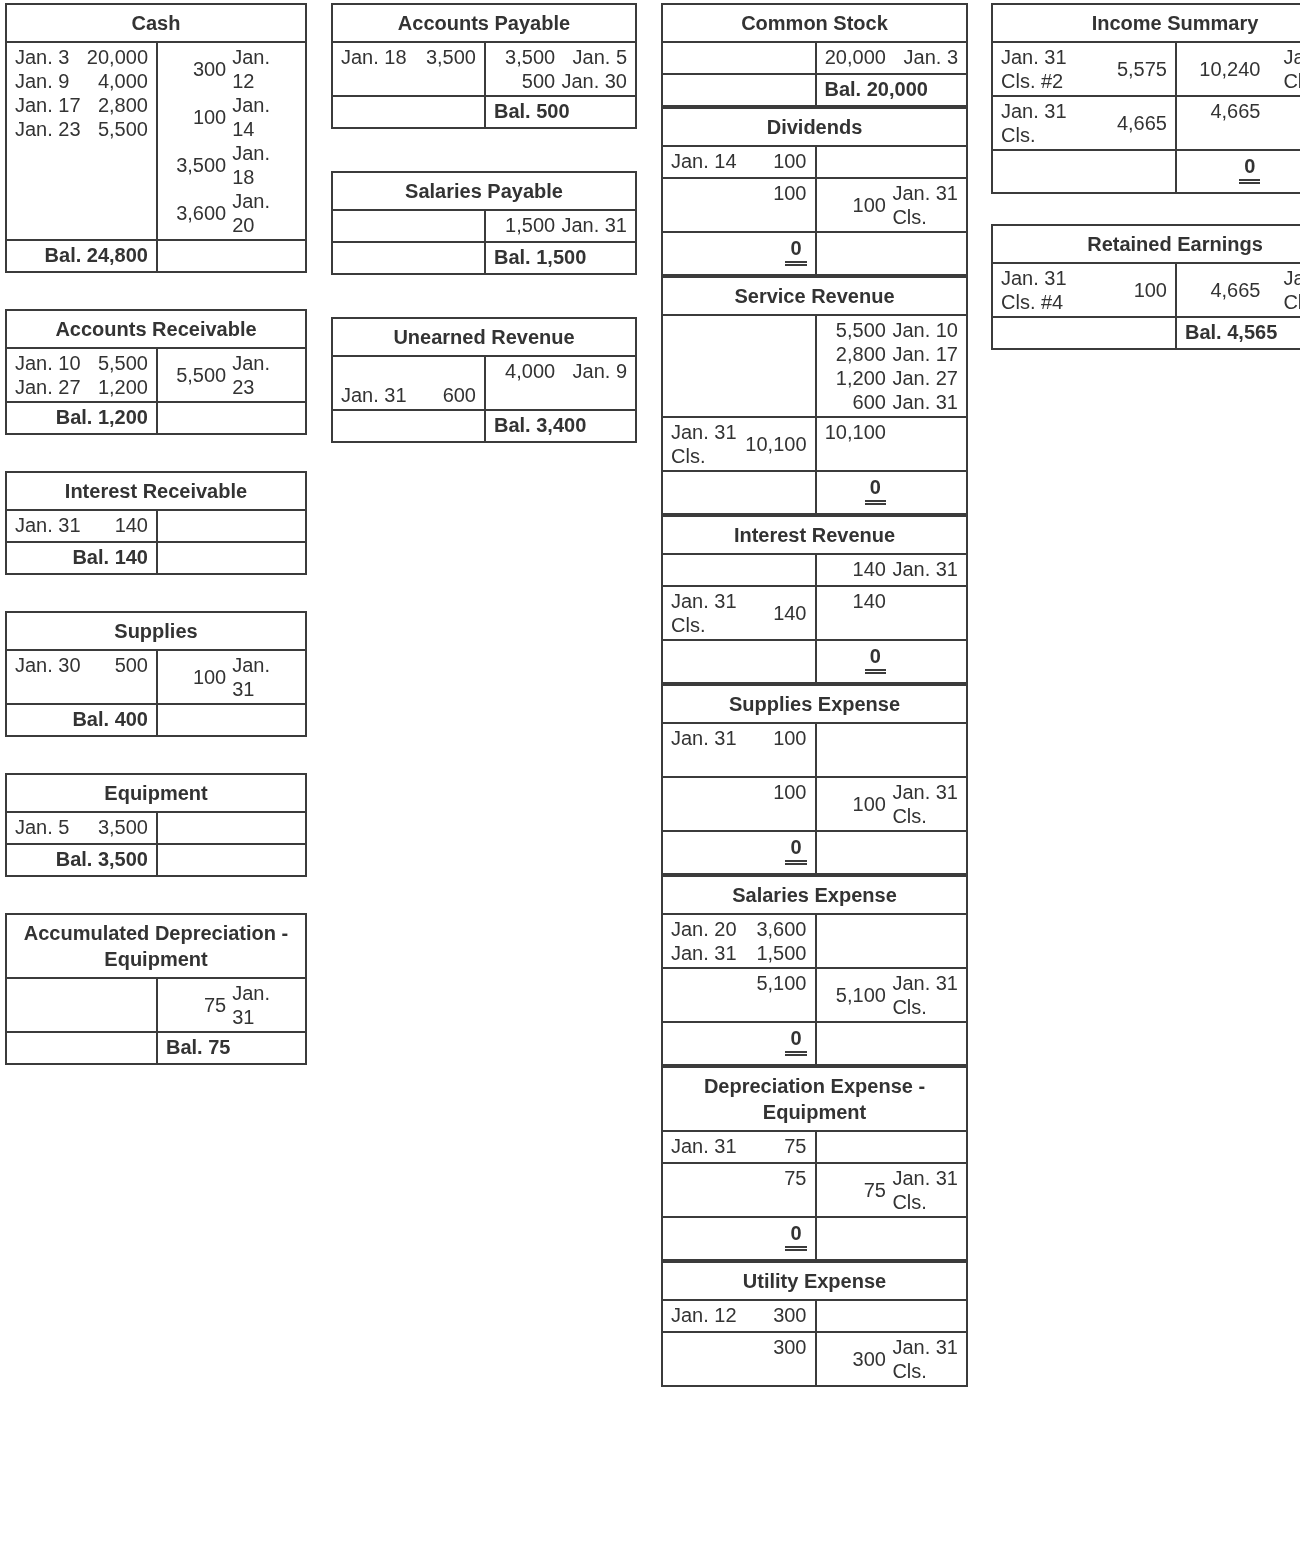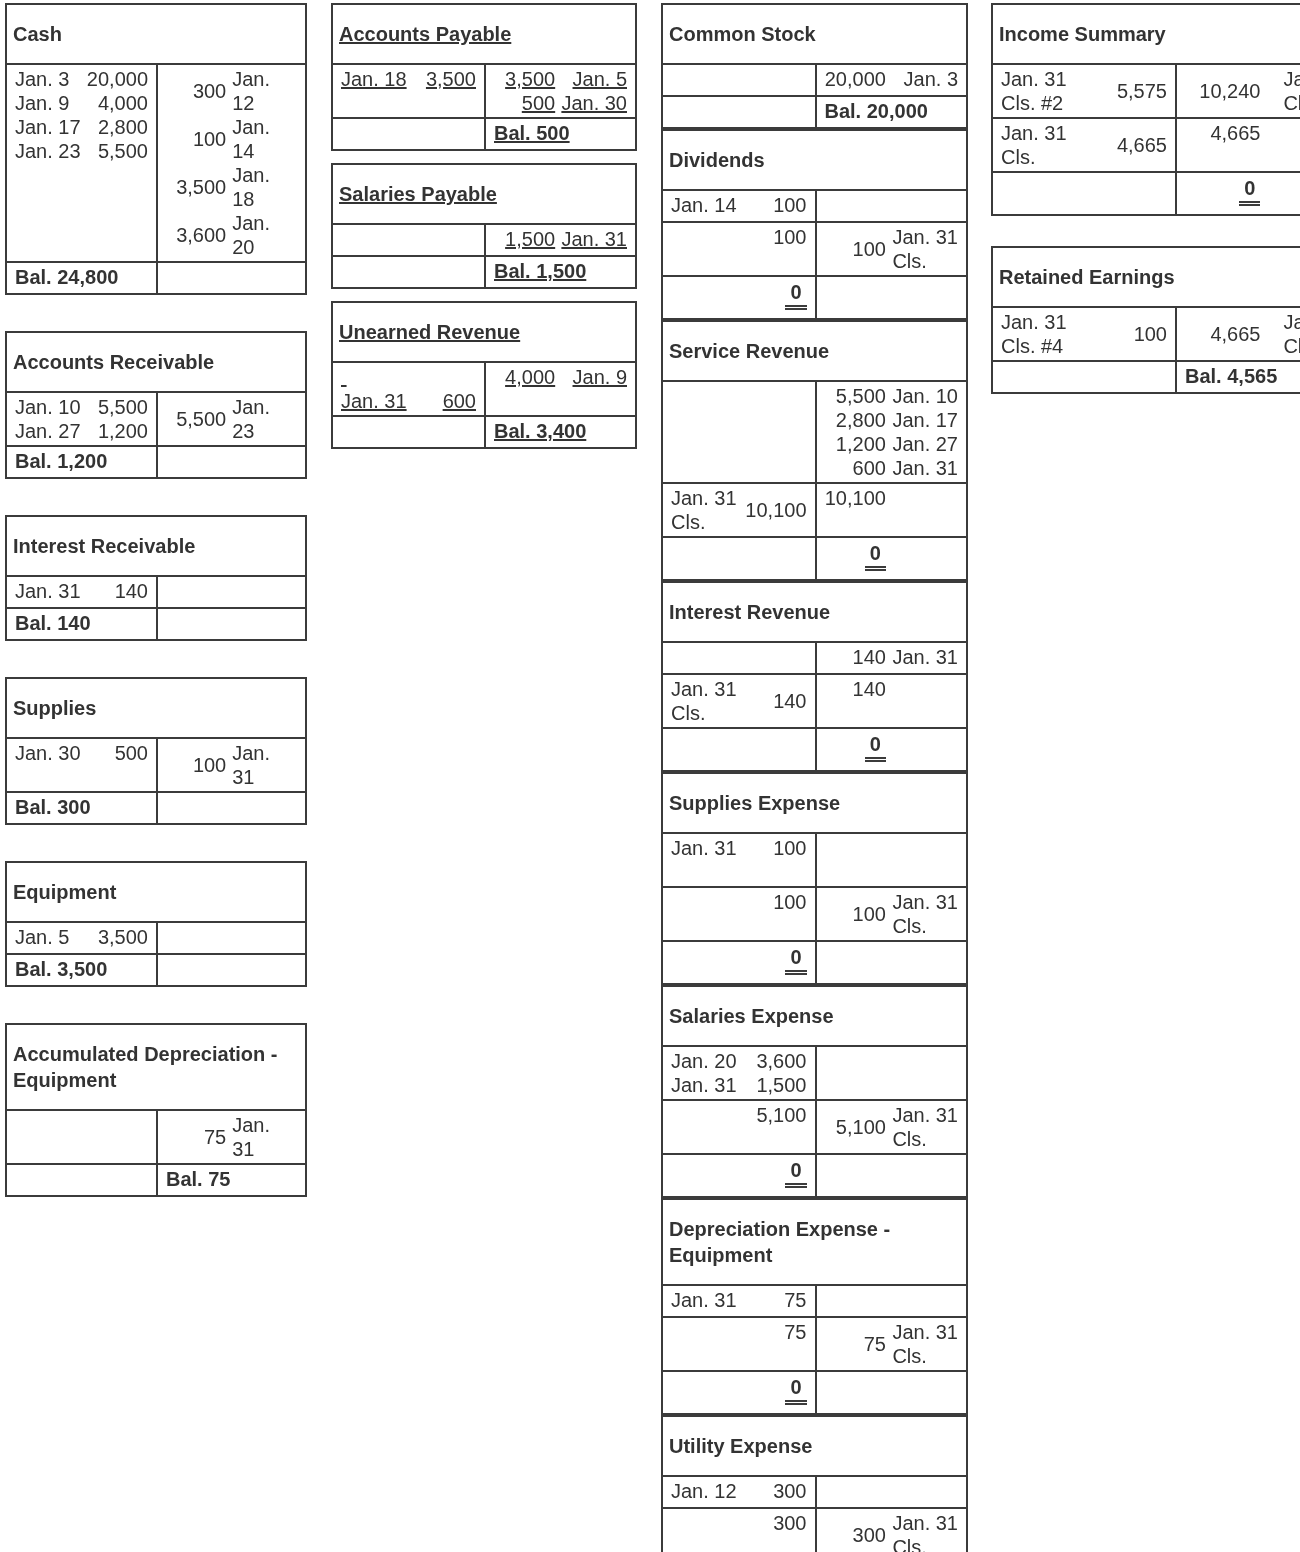--- a/index.html
+++ b/index.html
@@ -16,41 +16,41 @@
     font-family:"Liberation Sans","DejaVu Sans",sans-serif;
     font-size:20px;line-height:24px;
   }
   #app{position:relative;width:1300px;height:1552px;overflow:hidden;}
   .tcol{position:absolute;top:3px;}
   .tcol1{left:5px;width:302px;}
   .tcol2{left:331px;width:306px;}
   .tcol3{left:661px;width:307px;}
   .tcol4{left:991px;width:368px;}
   .tcol1 .tacct{margin-bottom:36px;}
-  .tcol2 .tacct{margin-bottom:12px;text-decoration:underline;}
+  .tcol2 .tacct{margin-bottom:42px;}
   .tcol3 .tacct{}
   .tcol4 .tacct{margin-bottom:30px;}
   .tacct{border:2px solid var(--border);background:var(--bg);}
   .ttitle{
-    font-weight:bold;text-align:left;
-    padding:16px 6px;line-height:26px;
+    font-weight:bold;text-align:center;
+    padding:5px 6px;line-height:26px;
     border-bottom:2px solid var(--border);
   }
   .trow{display:flex;align-items:stretch;}
   .trow + .trow{border-top:2px solid var(--border);}
   .tcell{padding:2px 8px;min-height:30px;}
   .tcell.left{flex:0 0 50%;}
   .tcell.right{flex:1 1 auto;border-left:2px solid var(--border);}
   .entry{display:flex;align-items:center;min-height:24px;}
   .edate{white-space:pre-line;text-align:left;}
   .eamt{margin-left:auto;text-align:right;padding-left:6px;}
   .eamt-r{flex:0 0 auto;min-width:46%;text-align:right;}
   .edate-r{margin-left:auto;white-space:pre-line;text-align:left;padding-left:6px;}
   .bal{font-weight:bold;min-height:24px;}
-  .tcell.left .bal{}
+  .tcell.left .bal{text-align:right;}
   .tcell.right .bal{text-align:left;}
   .zero{padding:1px 0 6px;}
   .tcell.left .zero{text-align:right;}
   .tcell.right .zero{width:46%;text-align:right;}
   .zero0{
     display:inline-block;font-weight:bold;
     padding:0 5px;line-height:25px;
     border-bottom:5px double var(--border);
   }
 </style>
@@ -162,21 +162,21 @@
           </div>
           <div class="tcell right">
             <div class="entry">
               <span class="eamt-r">100</span>
               <span class="edate-r">Jan. 31</span>
             </div>
           </div>
         </div>
         <div class="trow">
           <div class="tcell left">
-            <div class="bal">Bal. 300</div>
+            <div class="bal">Bal. 400</div>
           </div>
           <div class="tcell right"></div>
         </div>
       </section>
       <section class="tacct">
         <div class="ttitle">Equipment</div>
         <div class="trow">
           <div class="tcell left">
             <div class="entry">
               <span class="edate">Jan. 5</span>

